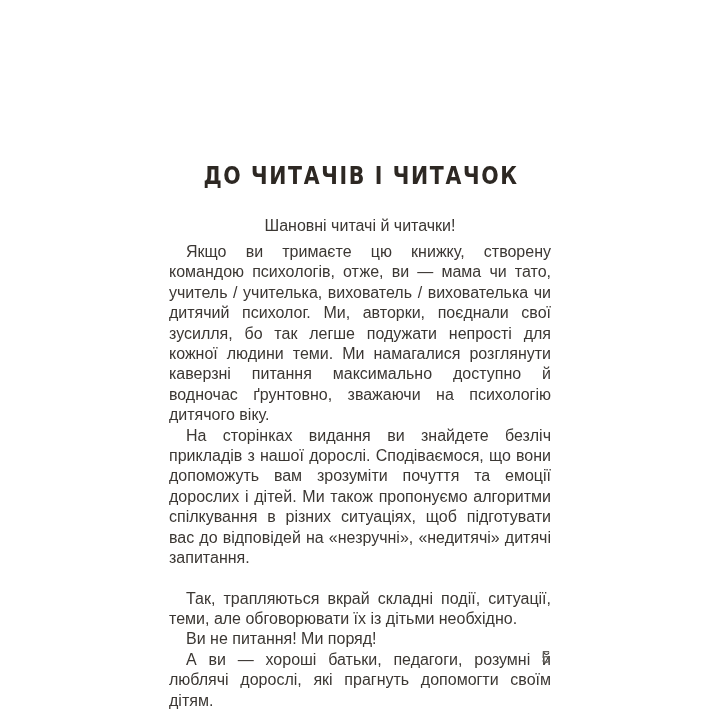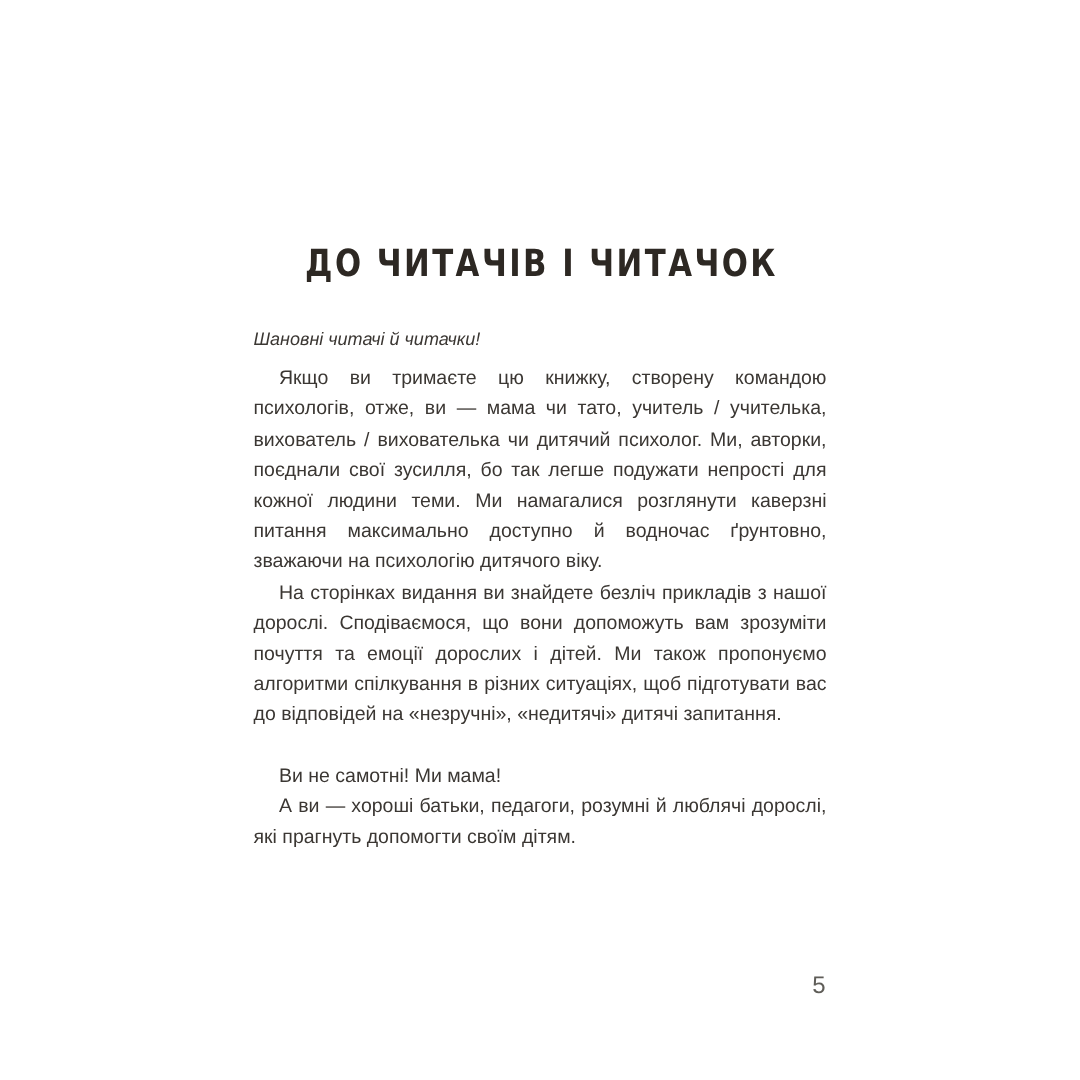--- a/index.html
+++ b/index.html
@@ -33,27 +33,26 @@
     letter-spacing: 2px;
     white-space: nowrap;
     color: #2d2823;
     transform: scaleX(0.82);
     transform-origin: 50% 50%;
   }
   .greeting {
     margin-top: 26px;
     height: 20px;
     line-height: 20px;
-    text-align: left;
-    font-style: italic;
-    font-size: 12px;
+    text-align: center;
+    font-size: 16px;
   }
   .bodytext {
     margin-top: 6px;
-    font-size: 13px;
+    font-size: 16px;
     line-height: 20.4px;
     text-align: justify;
     hyphens: auto;
     -webkit-hyphens: auto;
   }
   .bodytext p {
     margin: 0;
     text-indent: 17px;
   }
   .closing-section {
@@ -74,18 +73,19 @@
 
 <div class="page" style="background: rgb(255, 255, 255); color: rgb(59, 55, 51); padding-left: 32px;">
   <div class="content">
     <h1 class="title" style="color: rgb(45, 40, 35);">ДО ЧИТАЧІВ І ЧИТАЧОК</h1>
     <div class="greeting">Шановні читачі й читачки!</div>
     <div class="bodytext intro-section">
         <p>Якщо ви тримаєте цю книжку, створену командою психологів, отже, ви — мама чи тато, учитель / учителька, вихователь / вихователька чи дитячий психолог. Ми, авторки, поєднали свої зусилля, бо так легше подужати непрості для кожної людини теми. Ми намагалися розглянути каверзні питання максимально доступно й водночас ґрунтовно, зважаючи на психологію дитячого віку.</p>
         <p>На сторінках видання ви знайдете безліч прикладів з нашої дорослі. Сподіваємося, що вони допоможуть вам зрозуміти почуття та емоції дорослих і дітей. Ми також пропонуємо алгоритми спілкування в різних ситуаціях, щоб підготувати вас до відповідей на «незручні», «недитячі» дитячі запитання.</p>
       </div>
     <div class="bodytext closing-section">
-        <p>Ви не самотні! Ми мама!</p>
+        <p>Так, трапляються вкрай складні події, ситуації, теми, але обговорювати їх із дітьми необхідно.</p>
+        <p>Ви не питання! Ми поряд!</p>
         <p>А ви — хороші батьки, педагоги, розумні й люблячі дорослі, які прагнуть допомогти своїм дітям.</p>
       </div>
   </div>
   <div class="page-number" style="color: rgb(95, 93, 88);">5</div>
 </div>
 
 </body></html>

